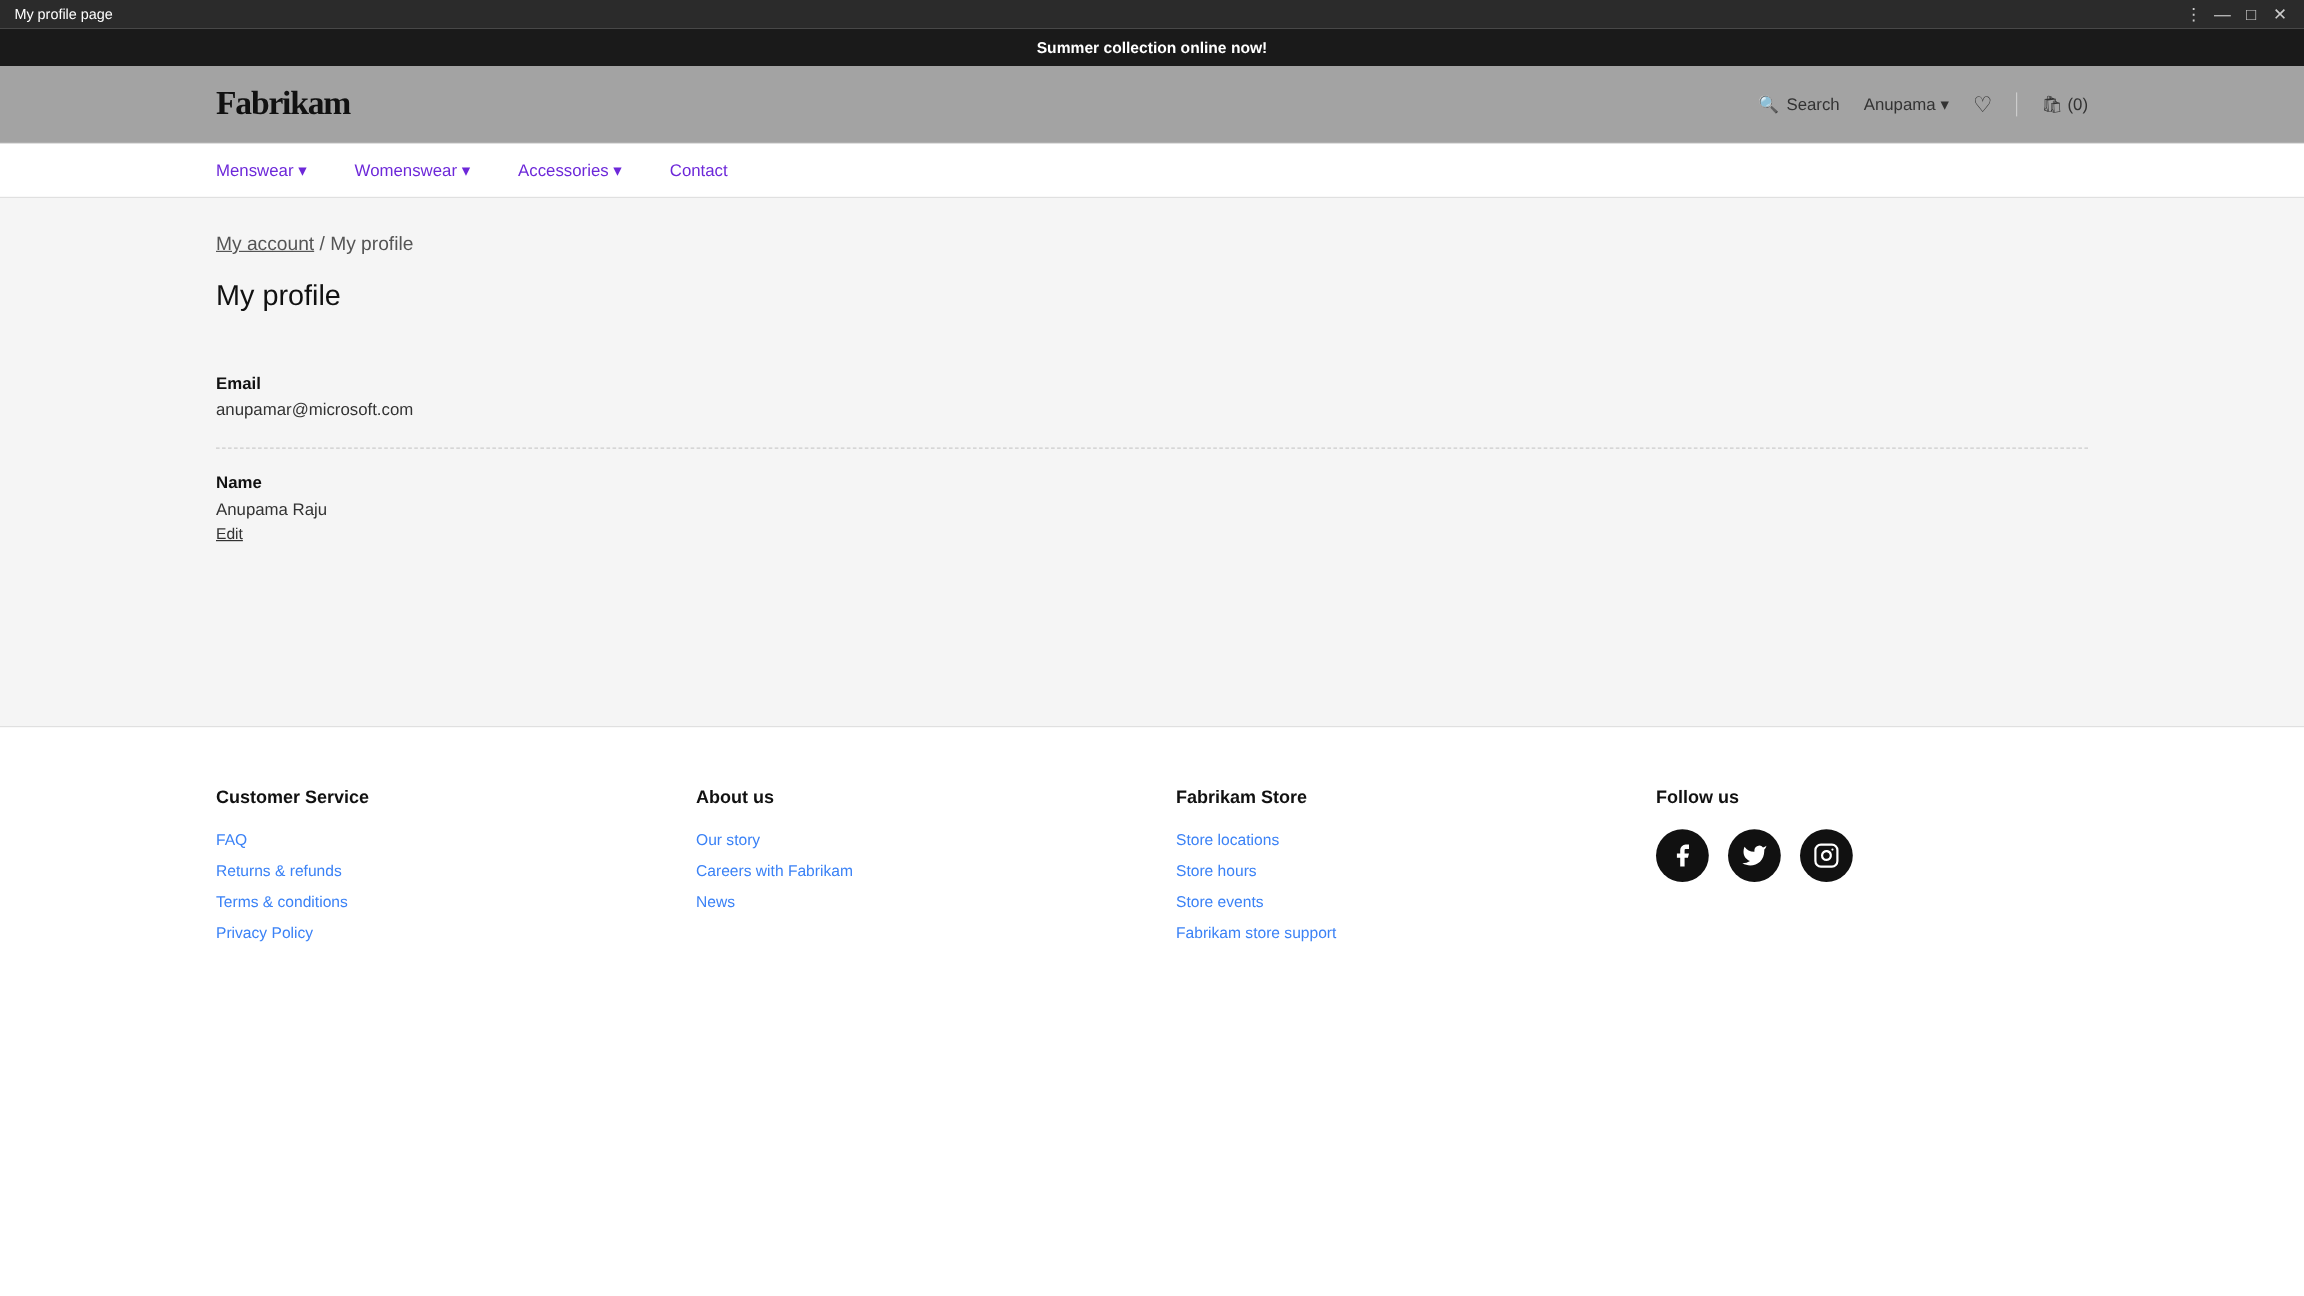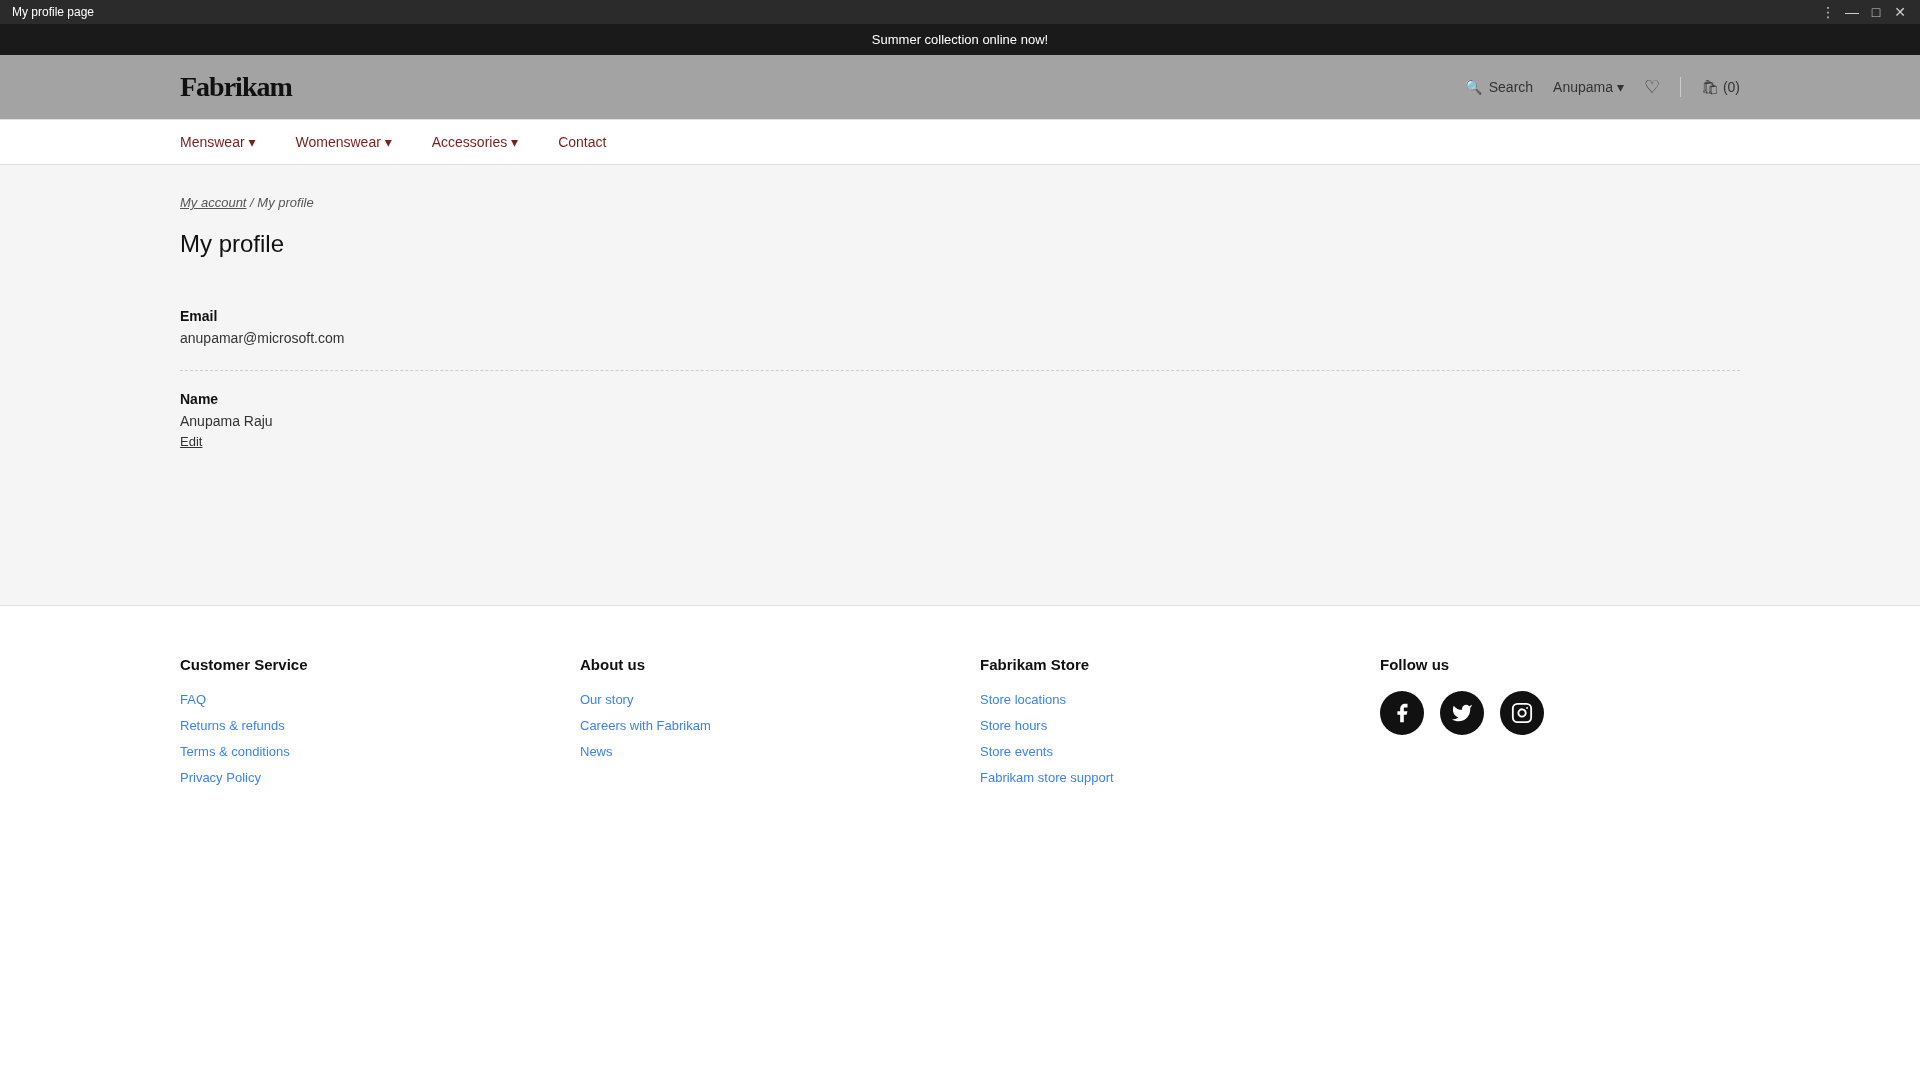--- a/index.html
+++ b/index.html
@@ -21,20 +21,21 @@
     .browser-controls { display: flex; gap: 8px; }
     .browser-btn { width: 16px; height: 16px; border: none; background: transparent; color: #ccc; cursor: pointer; font-size: 14px; display: flex; align-items: center; justify-content: center; }
 
     
     .announcement-bar {
       background: #1a1a1a;
       color: #fff;
       text-align: center;
       padding: 8px;
       font-size: 13px;
+      font-weight: bold;
     }
 
     
     .header {
       display: flex;
       align-items: center;
       justify-content: space-between;
       padding: 16px 180px;
       border-bottom: 1px solid #e0e0e0;
       background: #a3a3a3;
@@ -95,36 +96,35 @@
     }
     .nav ul {
       display: flex;
       list-style: none;
       gap: 0;
     }
     .nav ul li a {
       display: block;
       padding: 14px 20px;
       text-decoration: none;
-      color: #7f1d1d;
+      color: #6d28d9;
       font-size: 14px;
     }
     .nav ul li:first-child a { padding-left: 0; }
 
     
     .main-content {
       background: #f5f5f5;
       min-height: 440px;
       padding: 30px 180px 60px;
     }
     .breadcrumb {
-      font-size: 13px;
+      font-size: 16px;
       margin-bottom: 20px;
       color: #555;
-      font-style: italic;
     }
     .breadcrumb a {
       color: #555;
       text-decoration: underline;
     }
     .breadcrumb span { color: #555; }
 
     .page-title {
       font-size: 24px;
       font-weight: 400;

